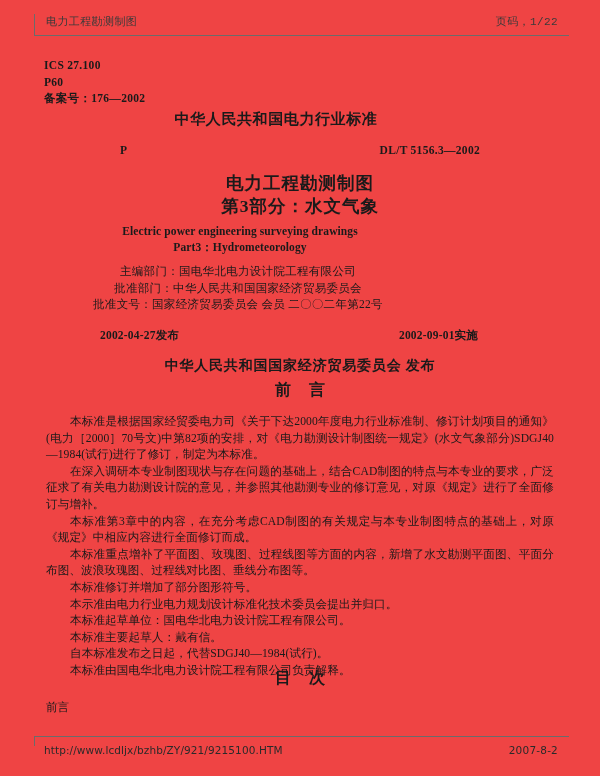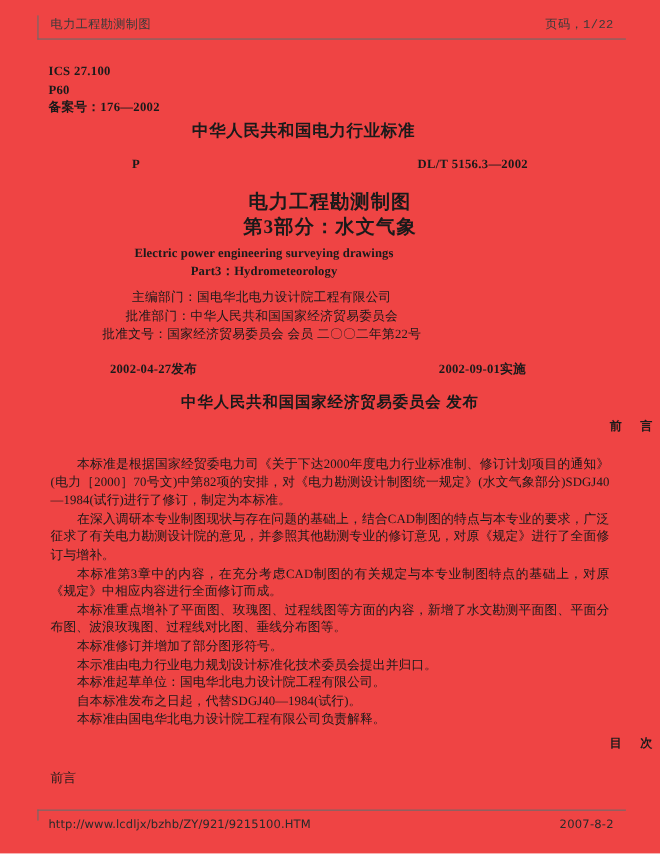--- a/index.html
+++ b/index.html
@@ -171,22 +171,22 @@
     font-size: 14px;
     font-weight: bold;
     letter-spacing: .8px;
   }
 
   
   .section-head {
     position: absolute;
     width: 600px;
     left: 0;
-    text-align: right;
-    font-size: 11px;
+    text-align: center;
+    font-size: 16px;
     font-weight: bold;
     letter-spacing: 7px;
     text-indent: 7px;
   }
   .section-head.preface { top: 380px; }
   .section-head.contents { top: 668px; }
 
   .body-text {
     position: absolute;
     left: 46px;
@@ -281,20 +281,21 @@
   <div class="section-head preface">前 言</div>
 
   <div class="body-text">
     <p>本标准是根据国家经贸委电力司《关于下达2000年度电力行业标准制、修订计划项目的通知》(电力［2000］70号文)中第82项的安排，对《电力勘测设计制图统一规定》(水文气象部分)SDGJ40—1984(试行)进行了修订，制定为本标准。</p>
     <p>在深入调研本专业制图现状与存在问题的基础上，结合CAD制图的特点与本专业的要求，广泛征求了有关电力勘测设计院的意见，并参照其他勘测专业的修订意见，对原《规定》进行了全面修订与增补。</p>
     <p>本标准第3章中的内容，在充分考虑CAD制图的有关规定与本专业制图特点的基础上，对原《规定》中相应内容进行全面修订而成。</p>
     <p>本标准重点增补了平面图、玫瑰图、过程线图等方面的内容，新增了水文勘测平面图、平面分布图、波浪玫瑰图、过程线对比图、垂线分布图等。</p>
     <p>本标准修订并增加了部分图形符号。</p>
     <p>本示准由电力行业电力规划设计标准化技术委员会提出并归口。</p>
     <p>本标准起草单位：国电华北电力设计院工程有限公司。</p>
+    <p>本标准主要起草人：戴有信。</p>
     <p>自本标准发布之日起，代替SDGJ40—1984(试行)。</p>
     <p>本标准由国电华北电力设计院工程有限公司负责解释。</p>
   </div>
 
   <div class="section-head contents">目  次</div>
 
   <div class="toc">
     <p class="toc-item">前言</p>
   </div>
 

